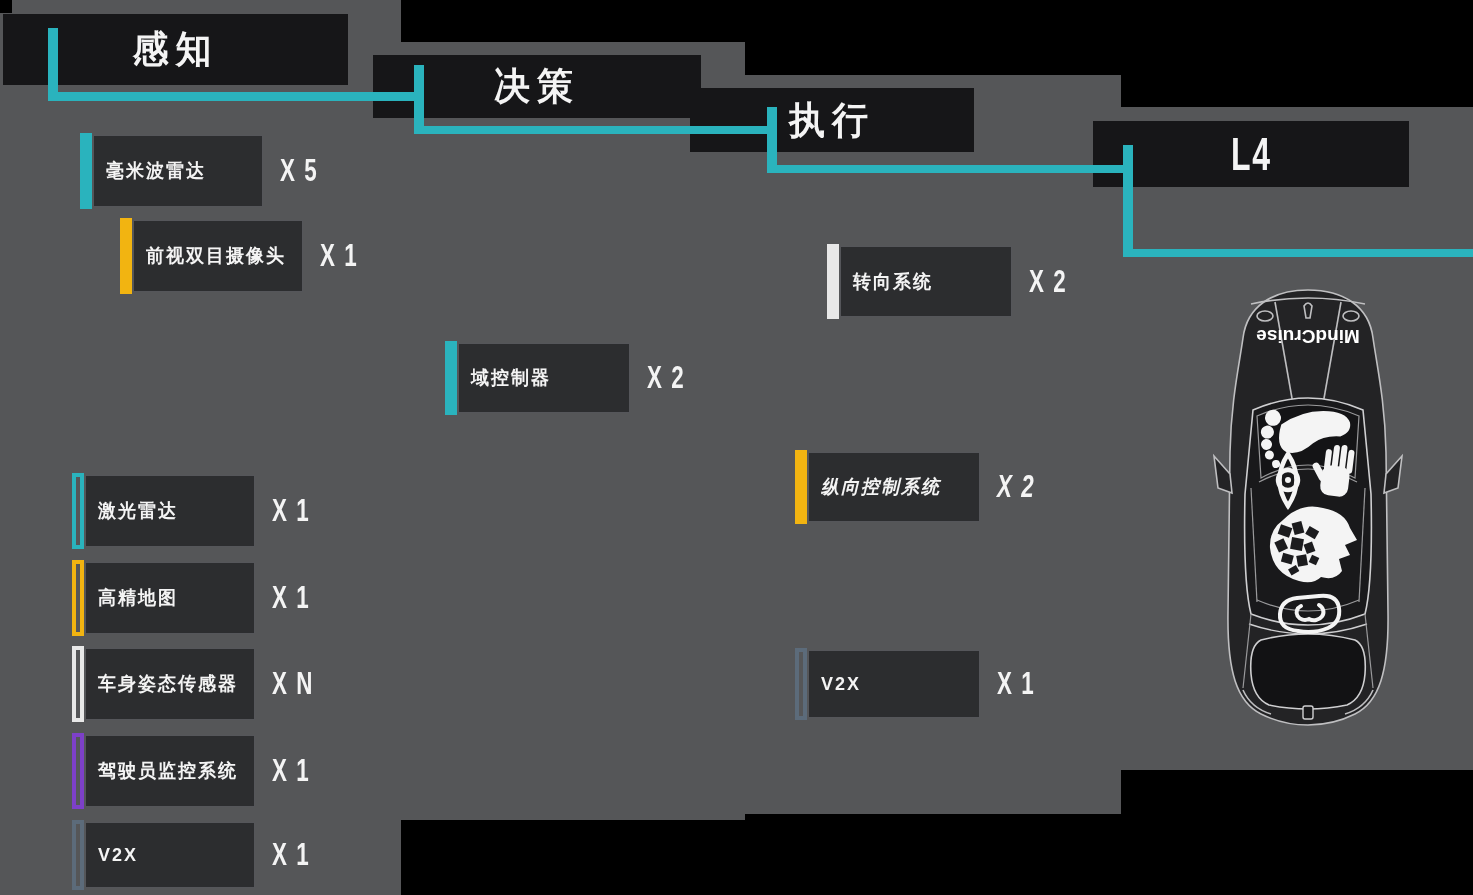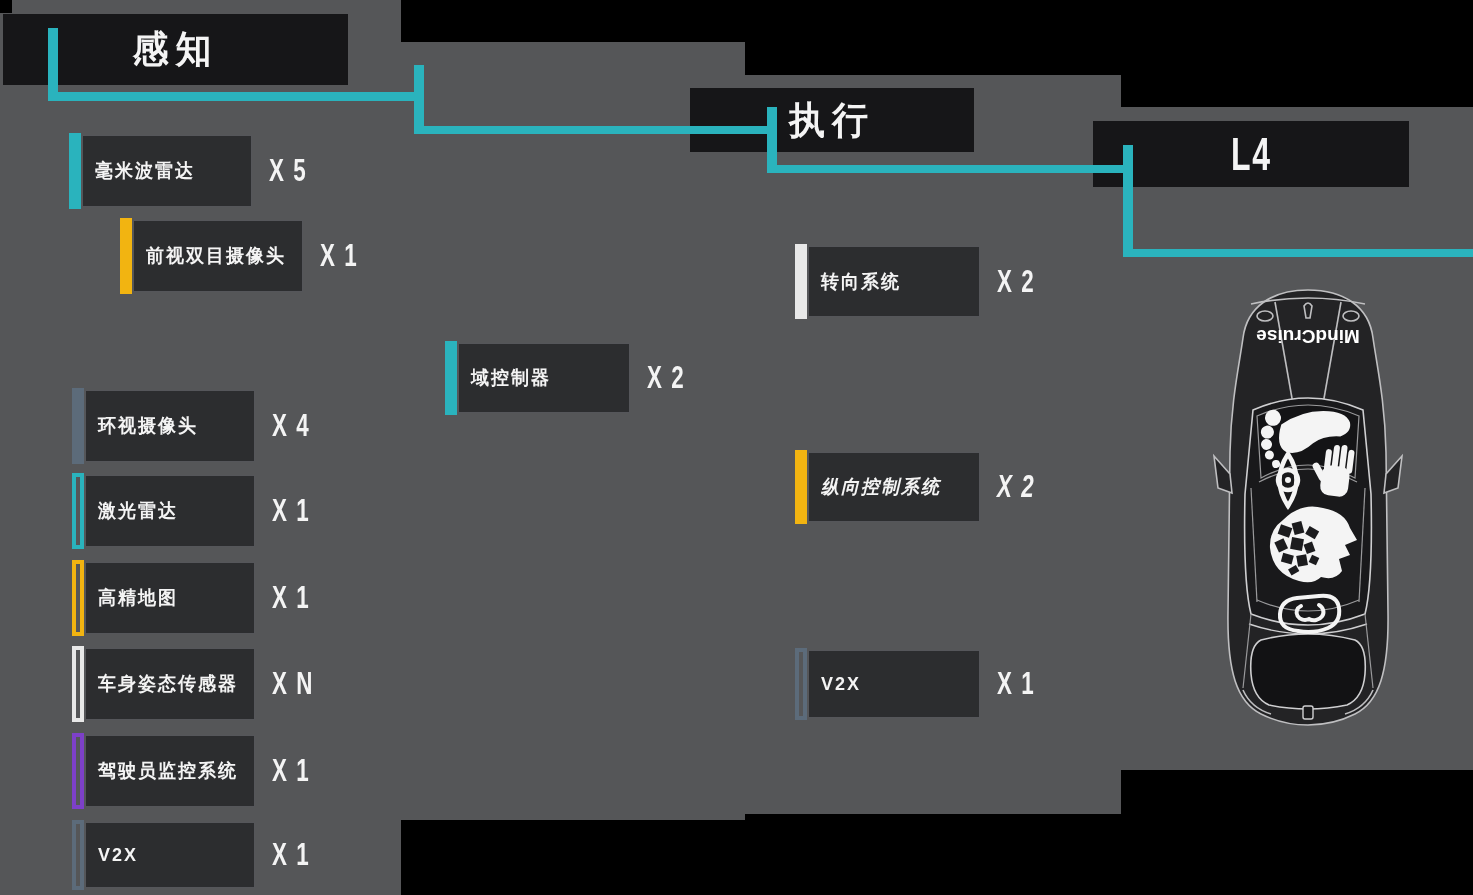--- a/index.html
+++ b/index.html
@@ -37,45 +37,48 @@
     background:var(--ac);}
   .sensor[data-style="outline"] .accent{background:transparent;border:4px solid var(--ac);
     box-sizing:border-box;}
   .sensor .label{position:absolute;left:12px;top:50%;transform:translateY(-50%) scaleY(1.05);
     color:#f4f4f4;font-weight:bold;font-size:18px;letter-spacing:2px;white-space:nowrap;}
   .sensor .count{position:absolute;left:calc(100% + 18px);top:50%;
     transform:translateY(-50%) scaleX(.8) scaleY(1.15);transform-origin:left center;
     color:#f4f4f4;font-weight:bold;font-size:28px;letter-spacing:2px;white-space:nowrap;}
 
   
-  #s1{left:82px;top:135px;} #s2{left:85px;top:220px;margin-left:48px;} #s3{left:85px;top:305px;}
+  #s1{left:93px;top:135px;} #s2{left:85px;top:220px;margin-left:48px;} #s3{left:85px;top:305px;}
   #s4{left:85px;top:390px;} #s5{left:85px;top:475px;} #s6{left:85px;top:562px;}
   #s7{left:85px;top:648px;} #s8{left:85px;top:735px;padding-left:32px;} #s9{left:85px;top:822px;height:66px;}
   
   #m1{left:458px;top:343px;width:172px;height:70px;}
   
-  #e1{left:808px;top:246px;width:172px;height:71px;}
+  #e1{left:840px;top:246px;width:172px;height:71px;}
   #e2{left:808px;top:452px;width:172px;height:70px;font-style:italic;}
   #e3{left:808px;top:650px;width:172px;height:68px;}
 
   #car{position:absolute;left:1213px;top:282px;width:190px;height:448px;}
 </style>
 </head>
 <body>
 
 <div id="canvas" style="--teal:#2ab3bd;">
 
   <div class="panel" id="p1a"></div>
   <div class="panel" id="p1"></div>
   <div class="panel" id="p2"></div>
   <div class="panel" id="p3"></div>
   <div class="panel" id="p4"></div>
 
   <div class="stage-header" id="h1">
     <span class="t">感知</span>
+  </div>
+  <div class="stage-header" id="h2">
+    <span class="t">决策</span>
   </div>
   <div class="stage-header" id="h3">
     <span class="t">执行</span>
   </div>
   <div class="stage-header" id="h4">
     <span class="t">L4</span>
   </div>
 
   <div class="conn" id="c1v"></div>
   <div class="conn" id="c1h"></div>
@@ -88,25 +91,20 @@
 
   <div class="sensor" id="s1" data-style="solid" style="--ac: #2ab3bd;">
     <span class="accent"></span>
     <span class="label">毫米波雷达</span>
     <span class="count">X 5</span>
   </div>
   <div class="sensor" id="s2" data-style="solid" style="--ac: #f2b411;">
     <span class="accent"></span>
     <span class="label">前视双目摄像头</span>
     <span class="count">X 1</span>
-  </div>
-  <div class="sensor" id="s4" data-style="solid" style="--ac: #5c6b7a;">
-    <span class="accent"></span>
-    <span class="label">环视摄像头</span>
-    <span class="count">X 4</span>
   </div>
   <div class="sensor" id="s5" data-style="outline" style="--ac: #2ab3bd;">
     <span class="accent"></span>
     <span class="label">激光雷达</span>
     <span class="count">X 1</span>
   </div>
   <div class="sensor" id="s6" data-style="outline" style="--ac: #f2b411;">
     <span class="accent"></span>
     <span class="label">高精地图</span>
     <span class="count">X 1</span>

